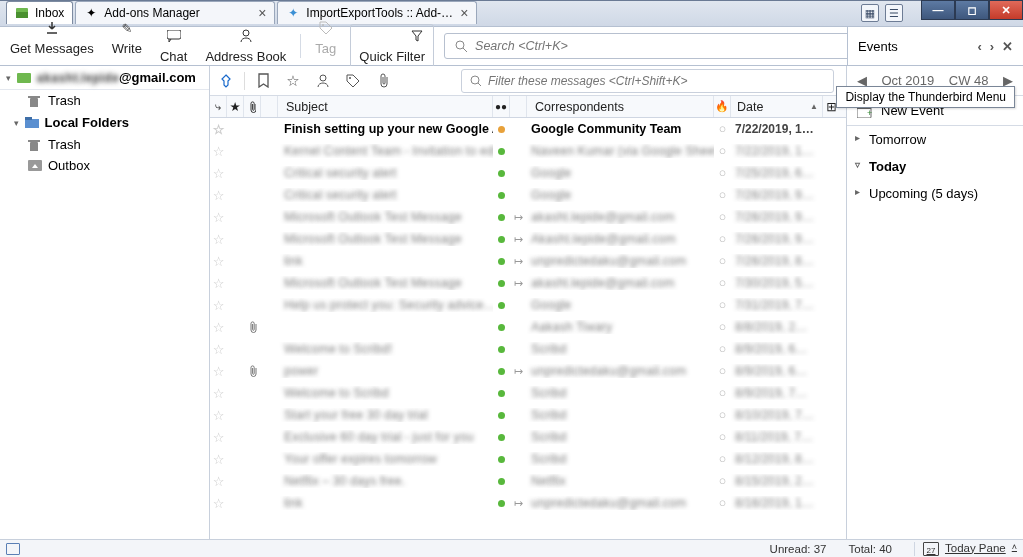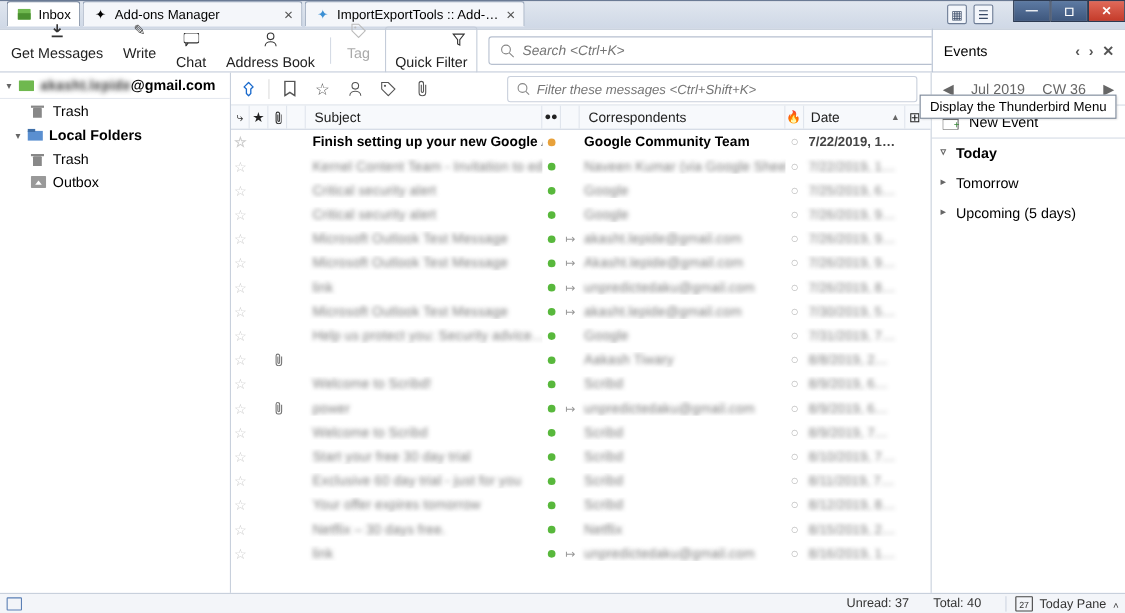--- a/index.html
+++ b/index.html
@@ -98,21 +98,21 @@
 .ag-item.today { font-weight:bold;}
 
 
 .tooltip { position:absolute; top:86px; right:8px; background:#fff; border:1px solid #7a8697; padding:3px 8px; font-size:12px; z-index:50; box-shadow:1px 1px 2px rgba(0,0,0,0.15);}
 .dd { position:absolute; top:86px; right:-1px; width:16px; height:20px; border:1px solid #a7b0bf; background:#fdfdfe; display:flex; align-items:center; justify-content:center; font-size:9px; color:#555;}
 
 
 .status { position:absolute; bottom:0; left:0; right:0; height:18px; background:#f3f5f9; border-top:1px solid #c8d0dc; display:flex; align-items:center; font-size:11.5px; color:#333; padding:0 6px; justify-content:space-between;}
 .status .sgroup { display:flex; gap:22px; align-items:center;}
 .status .sicon { width:14px; height:12px; border:1px solid #5a7fb5; border-radius:1px; display:inline-block;}
-.today-pane { display:flex; align-items:flex-end; gap:6px; border-left:1px solid #cfd6e2; padding-left:8px; cursor:pointer;}
+.today-pane { display:flex; align-items:flex-start; gap:6px; border-left:1px solid #cfd6e2; padding-left:8px; cursor:pointer;text-decoration:underline;}
 .cal-ic { width:16px; height:14px; border:1px solid #444; border-radius:1px; position:relative; font-size:8px; display:flex; align-items:flex-end; justify-content:center;}
 
 svg { display:block;}
 </style>
 </head>
 <body>
 
 <div class="titlebar">
   <div class="tab active">
     <span class="tab-icon">
@@ -585,36 +585,36 @@
           <div class="rc corr">unpredictedaku@gmail.com</div>
           <div class="rc dot2">○</div>
           <div class="rc date">8/16/2019, 1…</div>
         </div>
       </div>
   </div>
 
   <div class="side">
     <div class="cal-head">
       <span style="cursor:pointer;">◀</span>
-      <span>Jul 2019</span>
-      <span>CW 36</span>
+      <span>Oct 2019</span>
+      <span>CW 48</span>
       <span style="cursor:pointer;">▶</span>
     </div>
     <div class="new-ev">
       <span>
           <svg width="16" height="14">
             <rect x="0" y="2" width="14" height="12" rx="1" fill="none" stroke="#666"></rect>
             <rect x="0" y="2" width="14" height="3" fill="#666"></rect>
             <text x="10" y="12" font-size="9" fill="#3a8a3a">+</text>
           </svg>
         </span>
       <span>New Event</span>
     </div>
+    <div class="ag-item">Tomorrow</div>
     <div class="ag-item today">Today</div>
-    <div class="ag-item">Tomorrow</div>
     <div class="ag-item">Upcoming (5 days)</div>
   </div>
 
 </div>
 
 <div class="status">
   <span class="sicon"></span>
   <div class="sgroup">
     <span>Unread: 37</span>
     <span>Total: 40</span>

